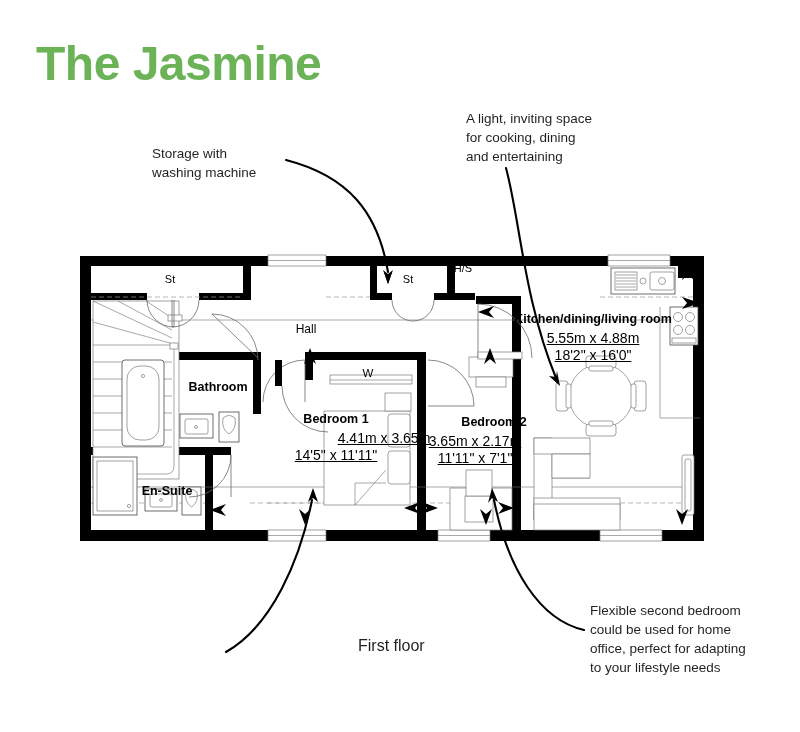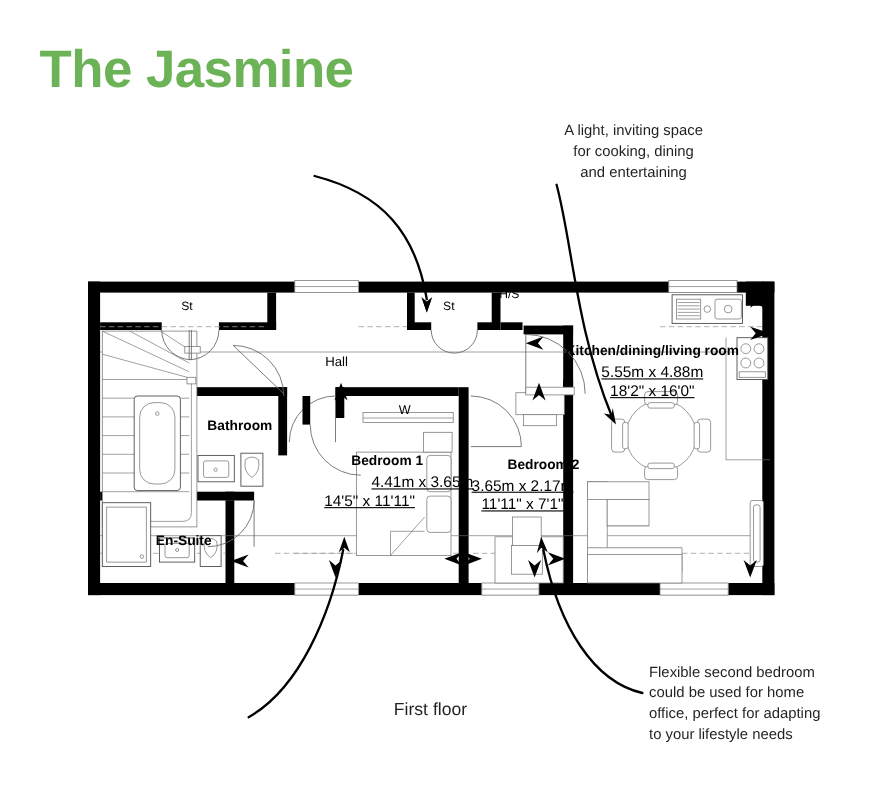--- a/index.html
+++ b/index.html
@@ -22,21 +22,20 @@
     color:#6cb257;
     white-space:nowrap;
   }
 
   .callout{
     position:absolute;
     font-size:13.5px;
     line-height:1.42;
     color:#231f20;
     white-space:pre-line;
-    text-align:center;
   }
   .callout.right{ text-align:left; }
 
   .floorcaption{
     position:absolute;
     left:358px; top:637px;
     font-size:16px;
     color:#231f20;
   }
 
@@ -372,32 +371,34 @@
   </svg>
 
   <div class="roomlbl small ctr" style="left:170px;top:273px;">St</div>
   <div class="roomlbl small ctr" style="left:408px;top:273px;">St</div>
   <div class="roomlbl small ctr" style="left:463px;top:262px;">H/S</div>
   <div class="roomlbl small ctr" style="left:306px;top:322px;font-size:12px;">Hall</div>
   <div class="roomlbl ctr" style="left:218px;top:380px;">Bathroom</div>
   <div class="roomlbl ctr" style="left:167px;top:468px;margin-top:16px;">En-Suite</div>
   <div class="roomlbl small ctr" style="left:368px;top:367px;font-size:11.5px;">W</div>
 
-  <div class="roomlbl ctr" style="left:352px;top:412px;">Bedroom 1</div>
+  <div class="roomlbl ctr" style="left:336px;top:412px;">Bedroom 1</div>
   <div class="dims ctr" style="left:336px;top:430px;margin-left:48px;">4.41m x 3.65m</div>
   <div class="dims ctr" style="left:336px;top:447px;">14'5" x 11'11"</div>
 
   <div class="roomlbl ctr" style="left:494px;top:415px;text-align:center;">Bedroom 2</div>
   <div class="dims ctr" style="left:475px;top:433px;">3.65m x 2.17m</div>
   <div class="dims ctr" style="left:475px;top:450px;">11'11" x 7'1"</div>
 
   <div class="roomlbl ctr" style="left:593px;top:312px;">Kitchen/dining/living room</div>
   <div class="dims ctr" style="left:593px;top:330px;">5.55m x 4.88m</div>
   <div class="dims ctr" style="left:593px;top:347px;">18'2" x 16'0"</div>
 
+  <div class="callout" style="left:152px;top:144px;width:200px;">Storage with
+washing machine</div>
 
   <div class="callout" style="left:466px;top:109px;width:220px;">A light, inviting space
 for cooking, dining
 and entertaining</div>
 
 
   <div class="callout right" style="left:590px;top:601px;width:212px;">Flexible second bedroom
 could be used for home
 office, perfect for adapting
 to your lifestyle needs</div>

